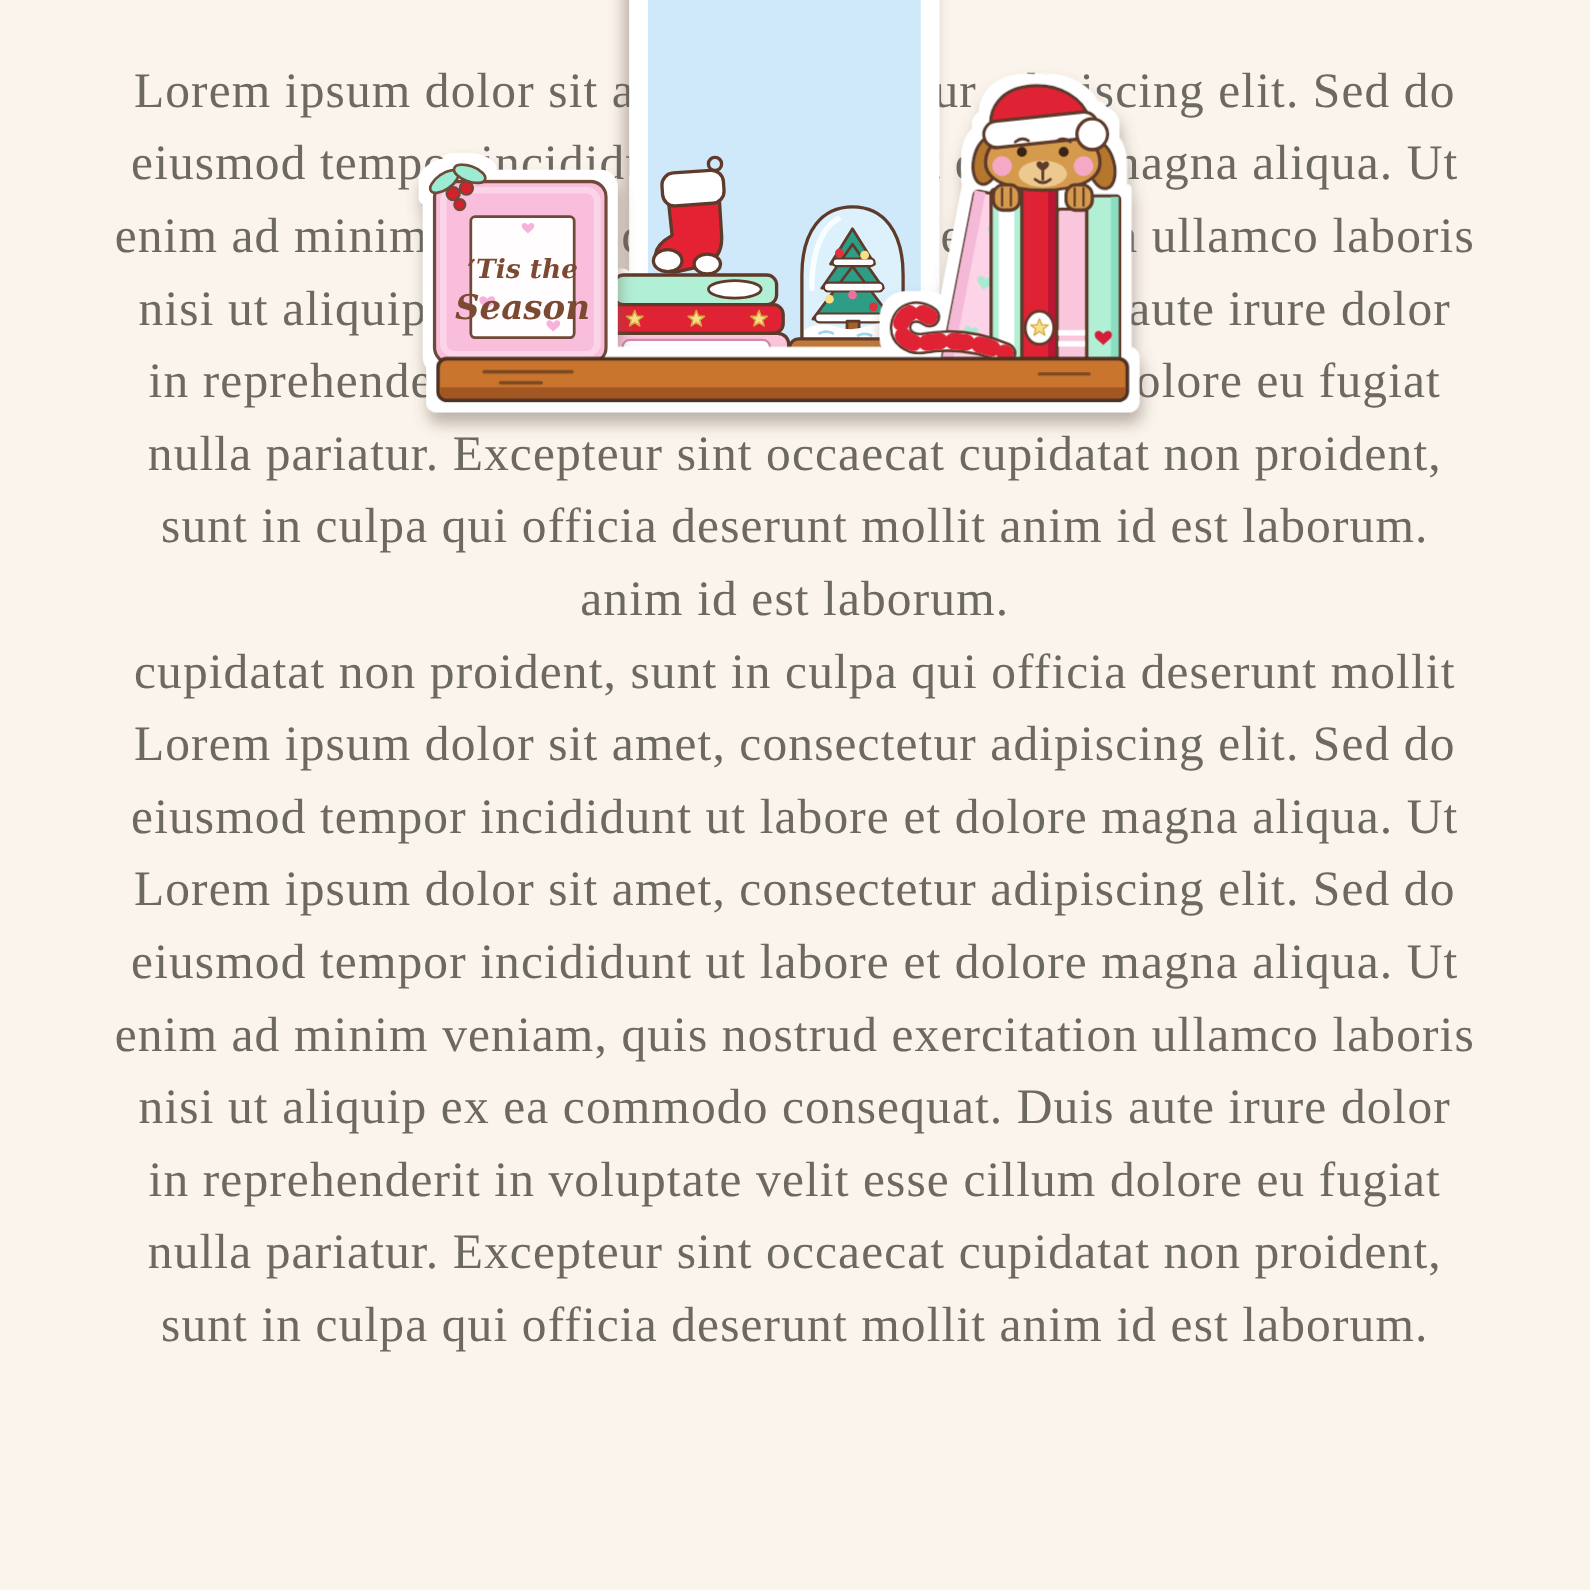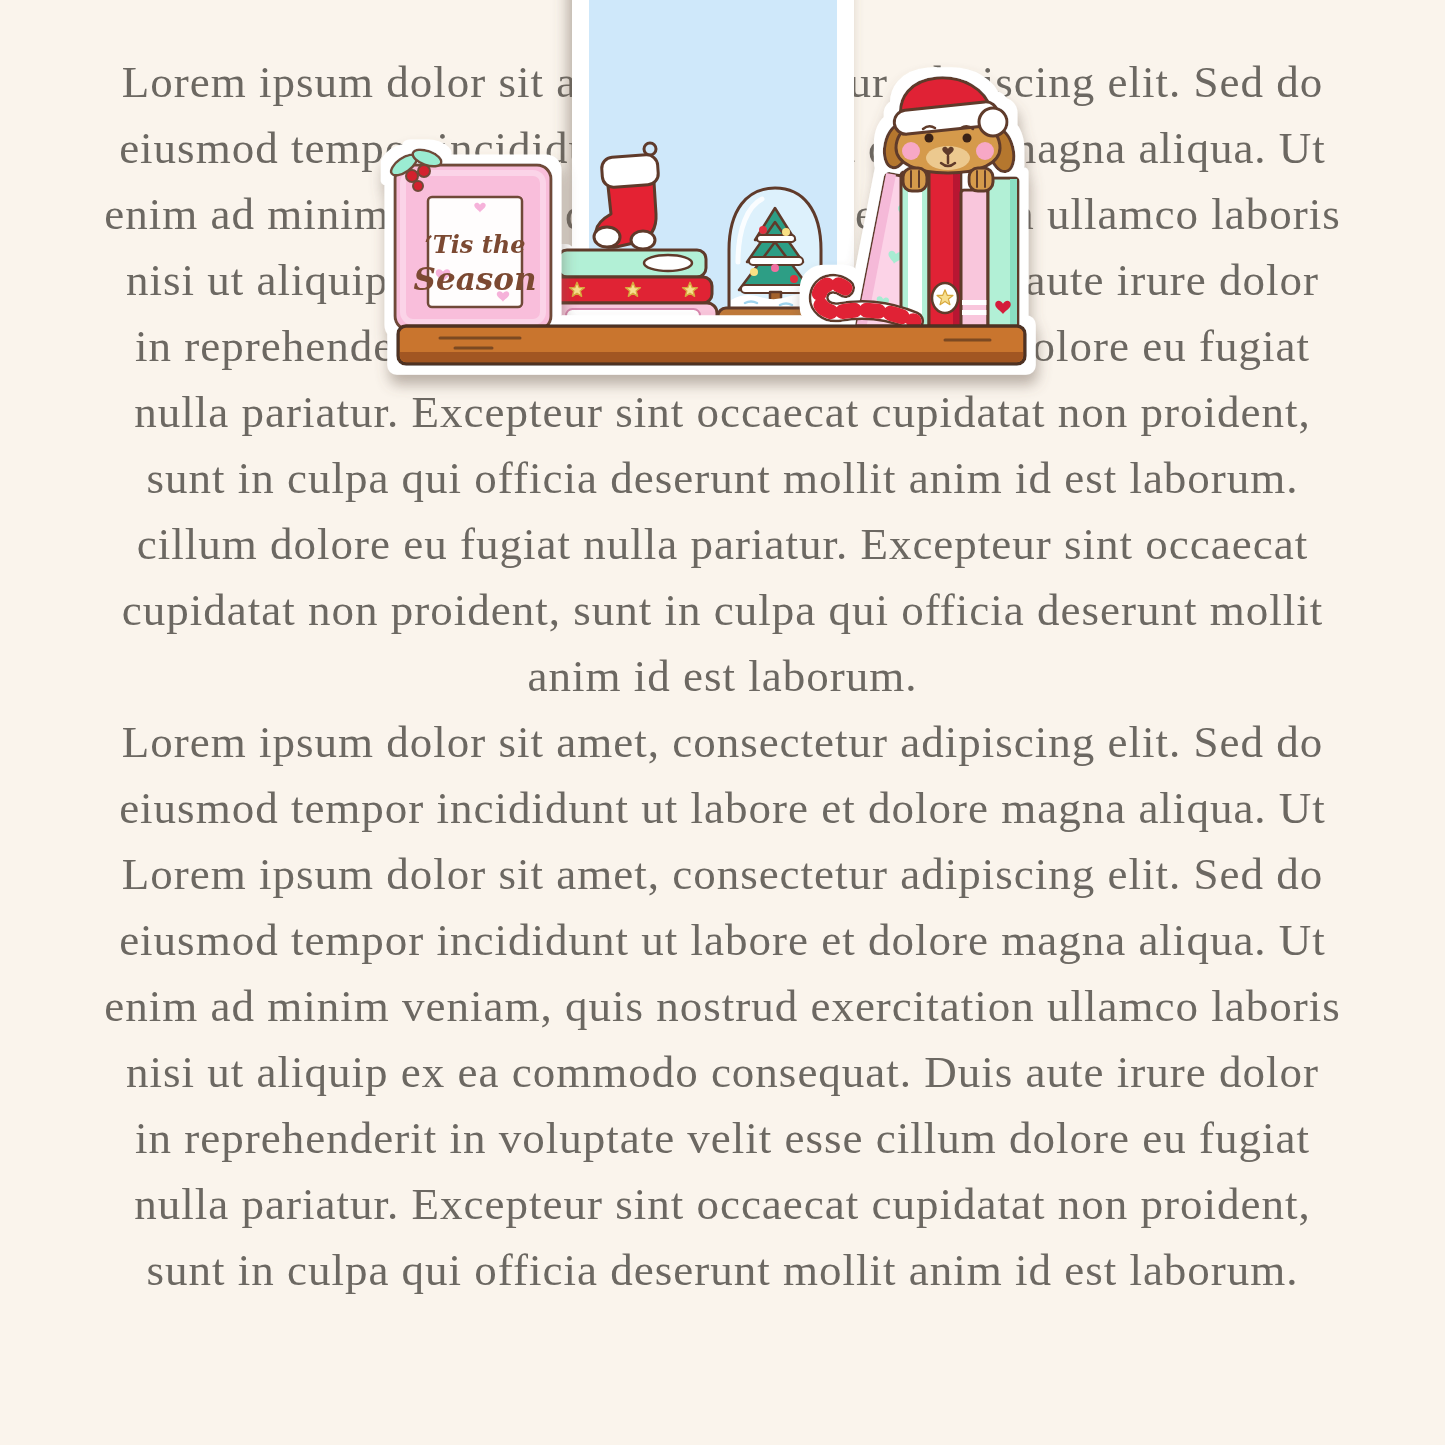--- a/index.html
+++ b/index.html
@@ -37,23 +37,22 @@
 <div class="page">
 
   <div class="text-block">
     <div class="tl">Lorem ipsum dolor sit amet, consectetur adipiscing elit. Sed do</div>
     <div class="tl">eiusmod tempor incididunt ut labore et dolore magna aliqua. Ut</div>
     <div class="tl">enim ad minim veniam, quis nostrud exercitation ullamco laboris</div>
     <div class="tl">nisi ut aliquip ex ea commodo consequat. Duis aute irure dolor</div>
     <div class="tl">in reprehenderit in voluptate velit esse cillum dolore eu fugiat</div>
     <div class="tl">nulla pariatur. Excepteur sint occaecat cupidatat non proident,</div>
     <div class="tl">sunt in culpa qui officia deserunt mollit anim id est laborum.</div>
-    <div class="tl">cillum dolore eu fugiat nulla pariatur. Excepteur sint occaecat</div>
+    <div class="tl">anim id est laborum.</div>
     <div class="tl">cupidatat non proident, sunt in culpa qui officia deserunt mollit</div>
-    <div class="tl">anim id est laborum.</div>
     <div class="tl">Lorem ipsum dolor sit amet, consectetur adipiscing elit. Sed do</div>
     <div class="tl">eiusmod tempor incididunt ut labore et dolore magna aliqua. Ut</div>
     <div class="tl">Lorem ipsum dolor sit amet, consectetur adipiscing elit. Sed do</div>
     <div class="tl">eiusmod tempor incididunt ut labore et dolore magna aliqua. Ut</div>
     <div class="tl">enim ad minim veniam, quis nostrud exercitation ullamco laboris</div>
     <div class="tl">nisi ut aliquip ex ea commodo consequat. Duis aute irure dolor</div>
     <div class="tl">in reprehenderit in voluptate velit esse cillum dolore eu fugiat</div>
     <div class="tl">nulla pariatur. Excepteur sint occaecat cupidatat non proident,</div>
     <div class="tl">sunt in culpa qui officia deserunt mollit anim id est laborum.</div>
   </div>

